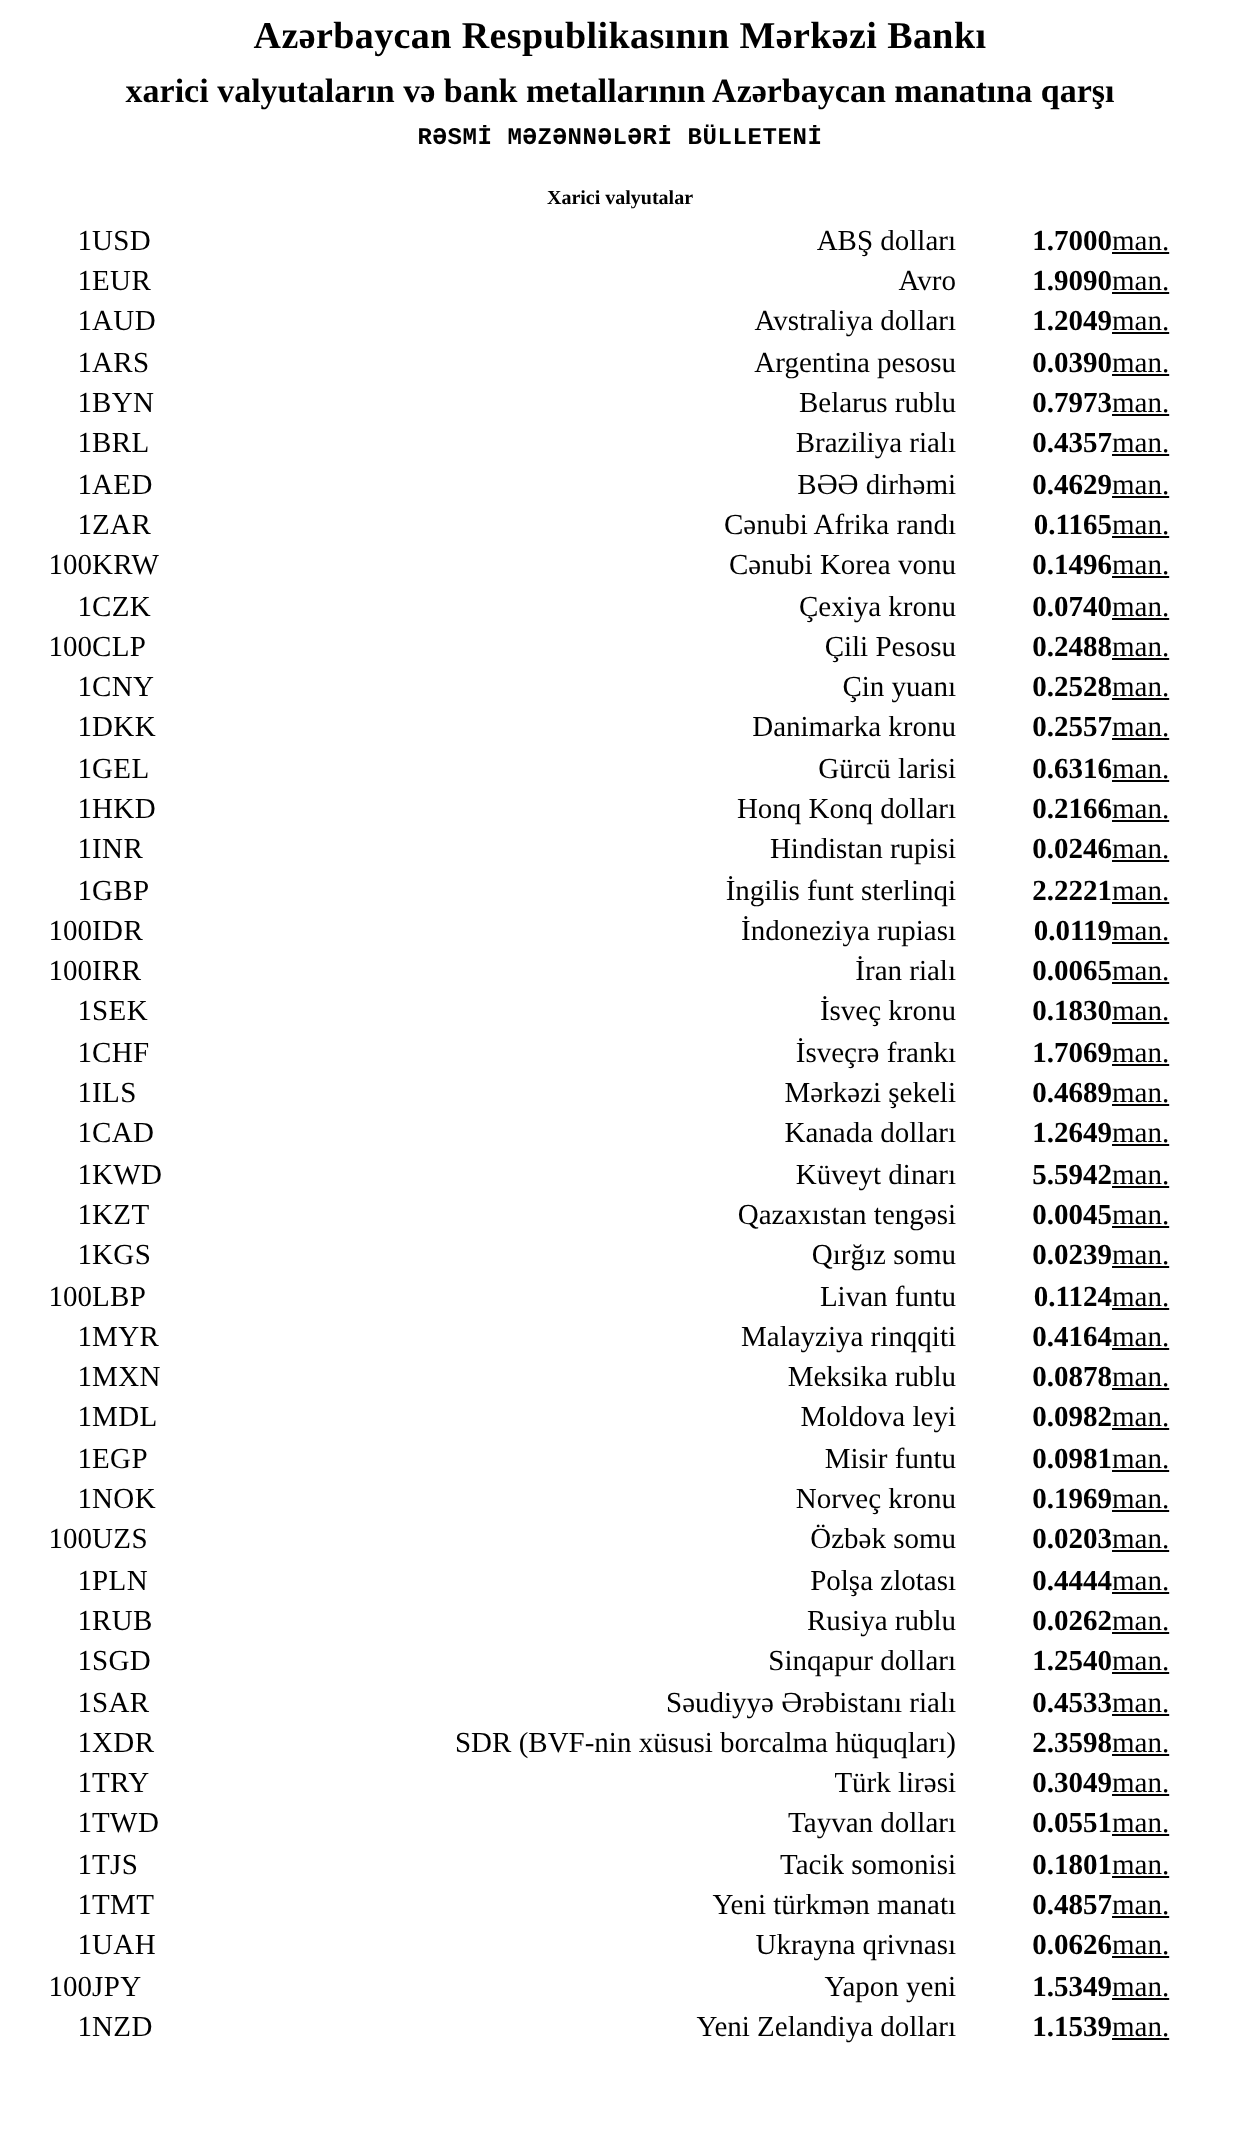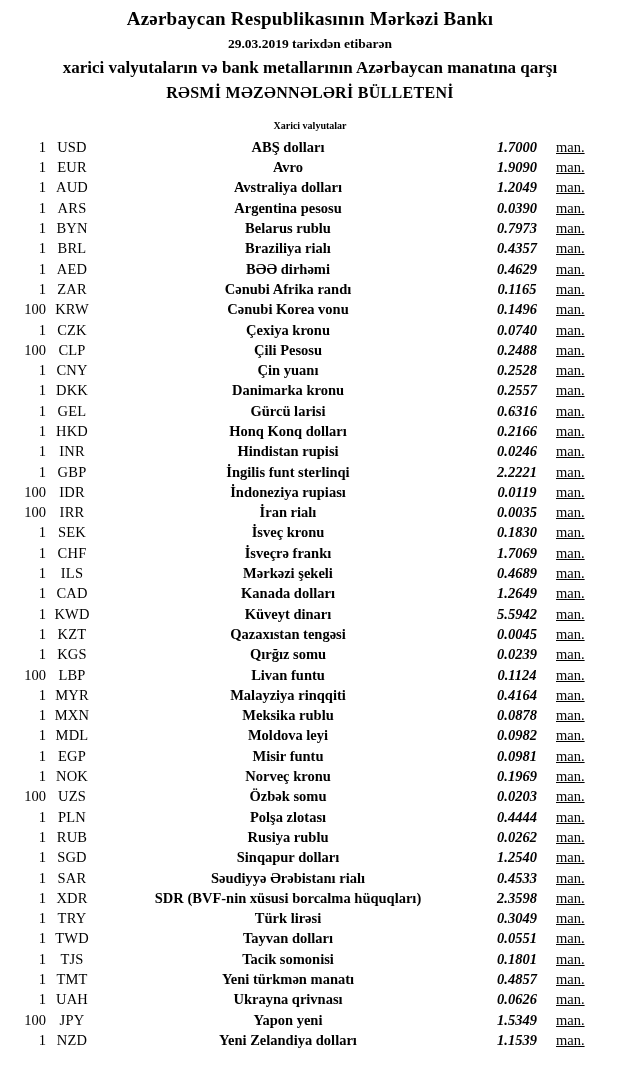--- a/index.html
+++ b/index.html
@@ -38,23 +38,23 @@
     font-size: 13.5px;
     margin: 0 0 6px 0;
   }
   .subtitle-line {
     font-family: "Liberation Serif", serif;
     font-weight: bold;
     font-size: 17px;
     margin: 0 0 6px 0;
   }
   .bulletin-line {
-    font-family: Liberation Serif, serif;
-    font-weight: bold;
-    font-size: 16px;
+    font-family: Liberation Mono, monospace;
+    font-weight: bold;
+    font-size: 12px;
     margin: 0 0 4px 0;
     letter-spacing: 0.3px;
   }
   .section-title {
     text-align: center;
     font-family: "Liberation Serif", serif;
     font-weight: bold;
     font-size: 10px;
     margin: 18px 0 6px 0;
   }
@@ -73,54 +73,51 @@
     white-space: nowrap;
     overflow: hidden;
   }
   td.c-units {
     width: 46px;
     text-align: right;
     padding-right: 6px;
   }
   td.c-code {
     width: 52px;
-    text-align: center;
+    text-align: left;
     padding-right: 0;
     letter-spacing: 0.2px;
   }
   td.c-name {
     width: 380px;
-    text-align: center;
+    text-align: right;
     padding-left: 11px;
-    font-weight: bold;
   }
   td.c-rate {
     width: 78px;
-    text-align: center;
-    font-style: italic;
+    text-align: right;
     font-weight: bold;
     font-size: 14px;
     padding-right: 0;
   }
   td.c-unit-label {
     width: 64px;
     text-align: left;
     padding-left: 9px;
     font-size: 14px;
     text-decoration: underline;
   }
 </style>
 </head>
 <body>
 
 <div class="page">
 
   <div class="header">
     <div class="bank-title">Azərbaycan Respublikasının Mərkəzi Bankı</div>
-    <div class="date-line">29.03.2019  tarixdən etibarən</div>
     <div class="subtitle-line">xarici valyutaların və bank metallarının Azərbaycan manatına qarşı</div>
     <div class="bulletin-line">RƏSMİ MƏZƏNNƏLƏRİ BÜLLETENİ</div>
   </div>
 
   <div class="section-title">Xarici valyutalar</div>
 
   <table class="rates">
     <tbody id="rates-body">
         <tr>
           <td class="c-units">1</td>
@@ -245,21 +242,21 @@
           <td class="c-units">100</td>
           <td class="c-code">IDR</td>
           <td class="c-name">İndoneziya rupiası</td>
           <td class="c-rate">0.0119</td>
           <td class="c-unit-label">man.</td>
         </tr>
         <tr>
           <td class="c-units">100</td>
           <td class="c-code">IRR</td>
           <td class="c-name">İran rialı</td>
-          <td class="c-rate">0.0035</td>
+          <td class="c-rate">0.0065</td>
           <td class="c-unit-label">man.</td>
         </tr>
         <tr>
           <td class="c-units">1</td>
           <td class="c-code">SEK</td>
           <td class="c-name">İsveç kronu</td>
           <td class="c-rate">0.1830</td>
           <td class="c-unit-label">man.</td>
         </tr>
         <tr>

